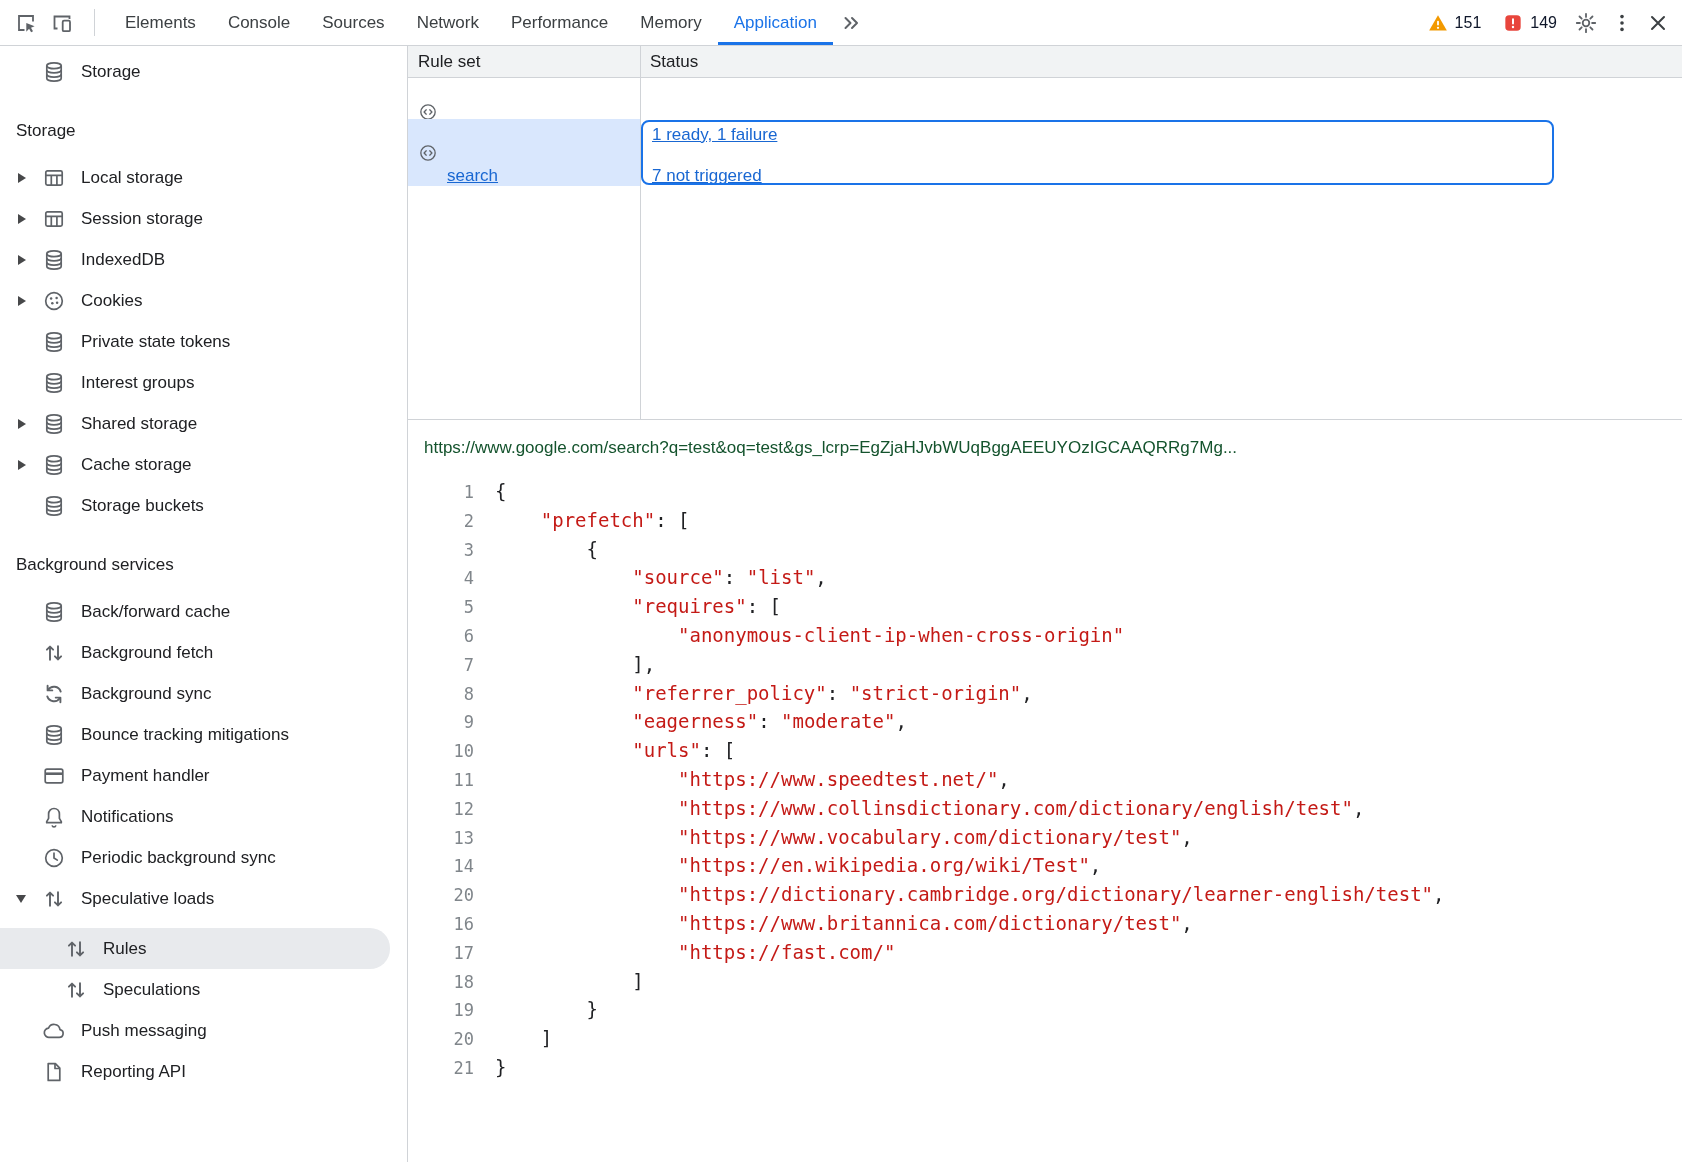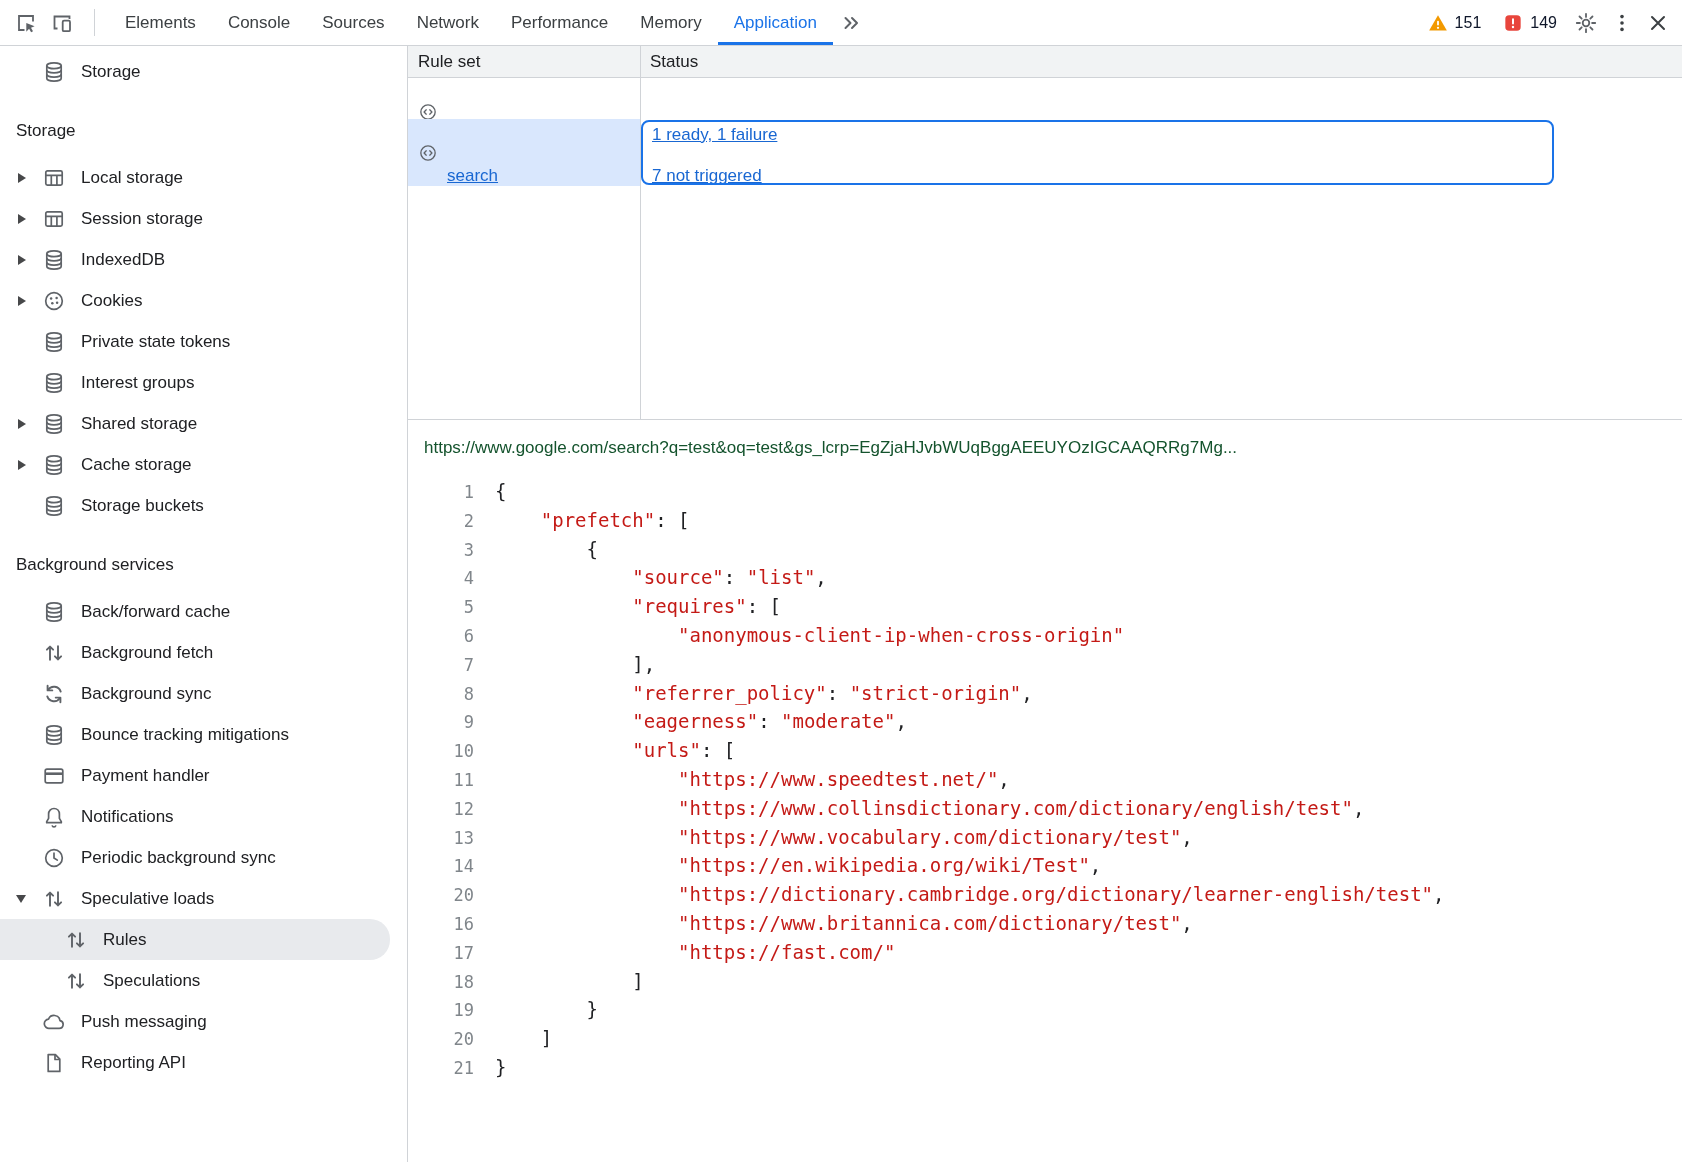--- a/index.html
+++ b/index.html
@@ -25,21 +25,21 @@
   .count-btn svg { width:20px; height:20px; }
 
   
   .body { flex:1; display:flex; min-height:0; }
 
   
   .sidebar { width:408px; flex:0 0 408px; border-right:1px solid #d0d3d7; overflow:hidden; padding-top:5px; }
   .tree-section { padding:28px 0 15px 16px; font-size:17px; font-weight:500; color:#202124; line-height:22px; }
   .tree-item { height:41px; display:flex; align-items:center; padding-left:16px; cursor:pointer; white-space:nowrap; }
   .tree-item.child { padding-left:38px; }
-  .tree-item.selected { background:var(--selected-item-bg,#e8eaed); width:390px; border-radius:0 20px 20px 0; }
+  .tree-item.selected { background:var(--selected-item-bg,#e8eaed); width:390px; border-radius:0 20px 20px 0;margin-top:9px; }
   .expander { width:26px; height:100%; display:flex; align-items:center; flex-shrink:0; }
   .expander.collapsed::before { content:""; border-left:8px solid #47484a; border-top:5px solid transparent; border-bottom:5px solid transparent; margin-left:2px; }
   .expander.expanded::before { content:""; border-top:8px solid #47484a; border-left:5px solid transparent; border-right:5px solid transparent; }
   .tree-item .icon { width:24px; height:24px; margin-right:15px; flex-shrink:0; }
   .tree-item .icon svg { width:24px; height:24px; display:block; }
   .tree-label { font-size:17px; color:#202124; }
 
   
   .main { flex:1; display:flex; flex-direction:column; min-width:0; }
   .table-section { height:374px; flex:0 0 374px; position:relative; border-bottom:1px solid #d0d3d7; background:#fff; }

